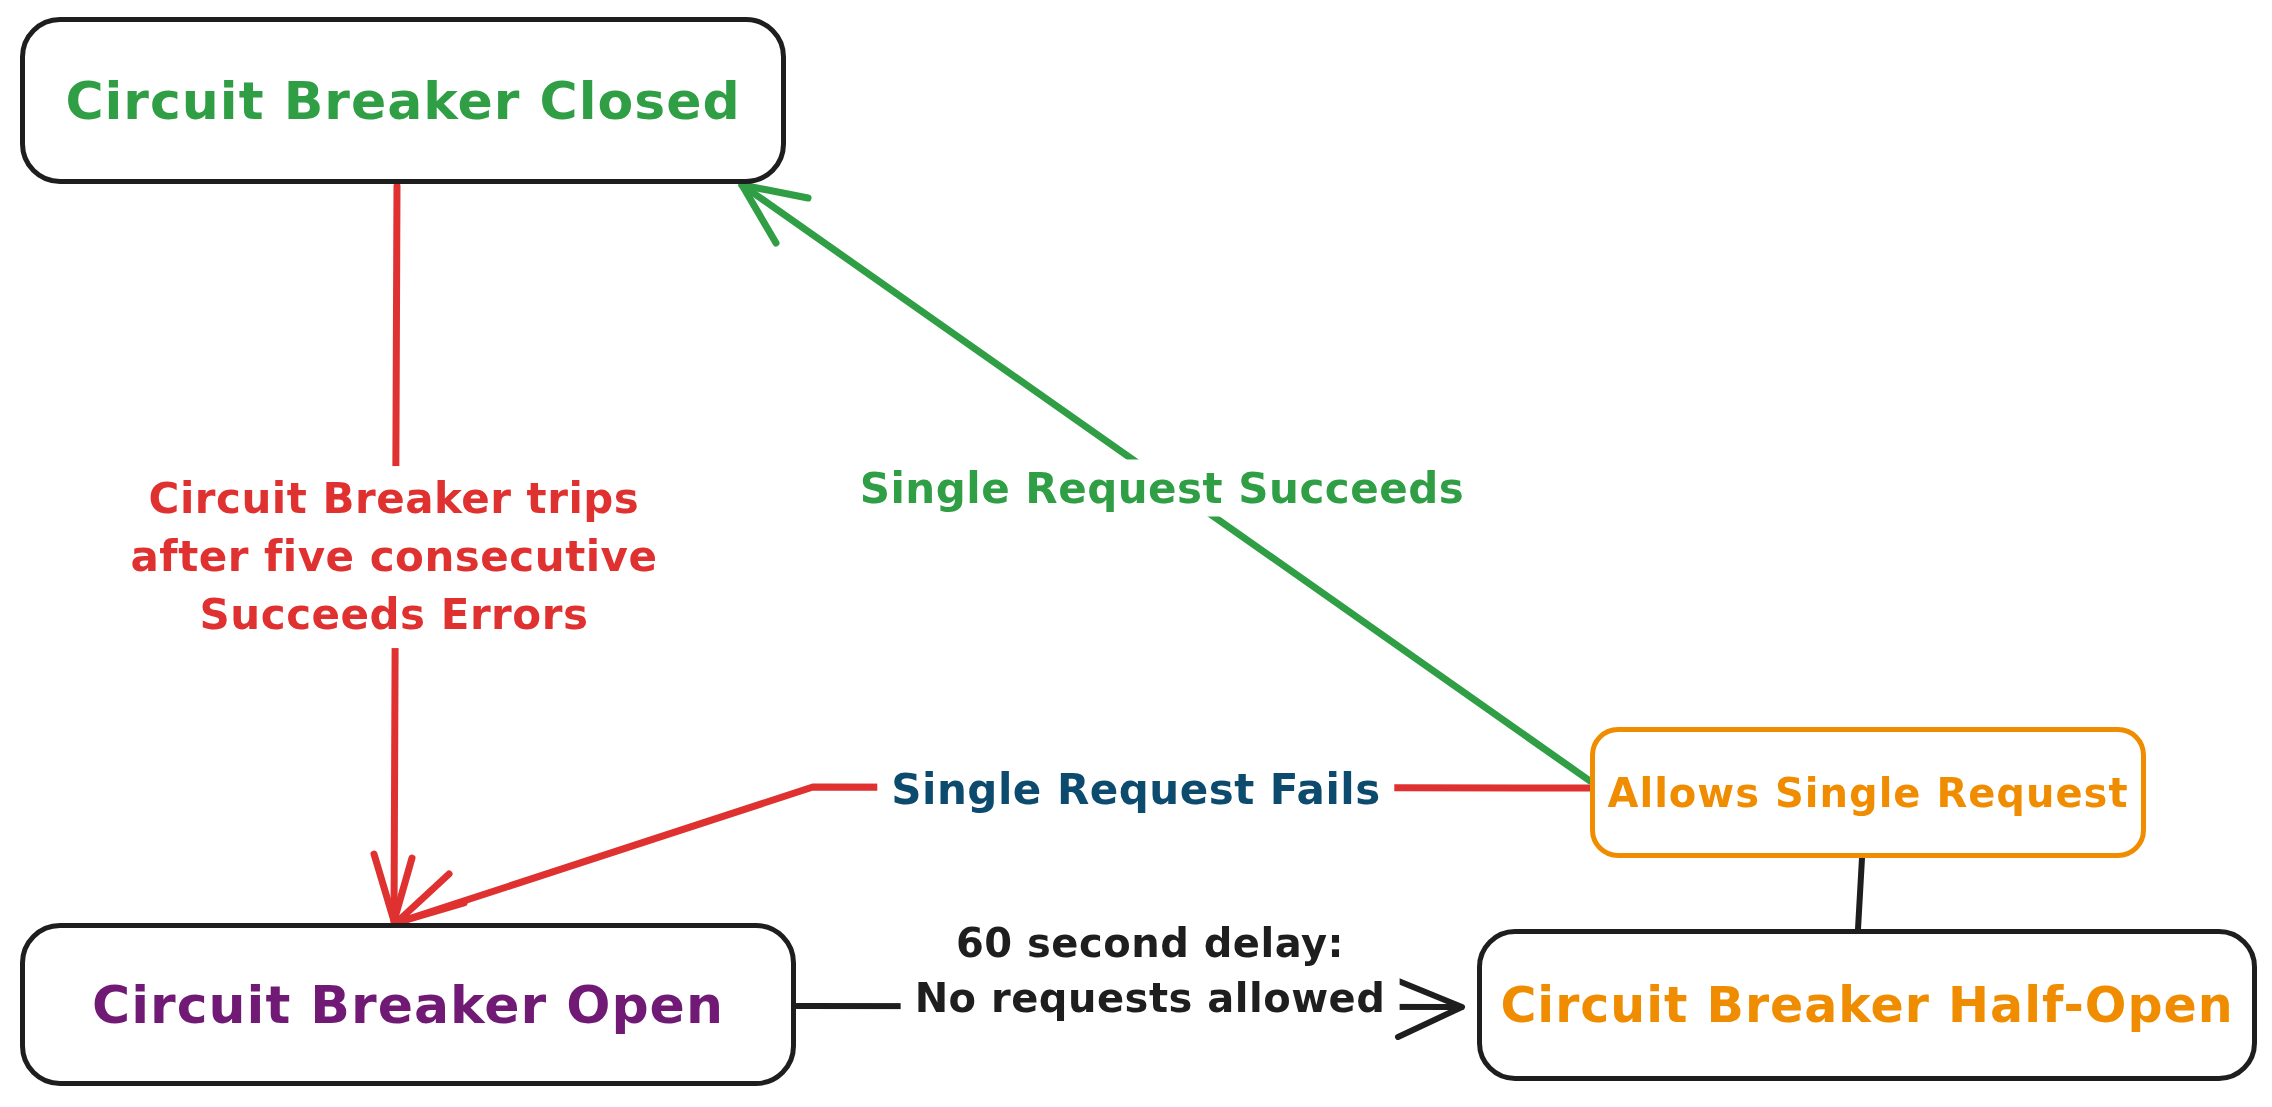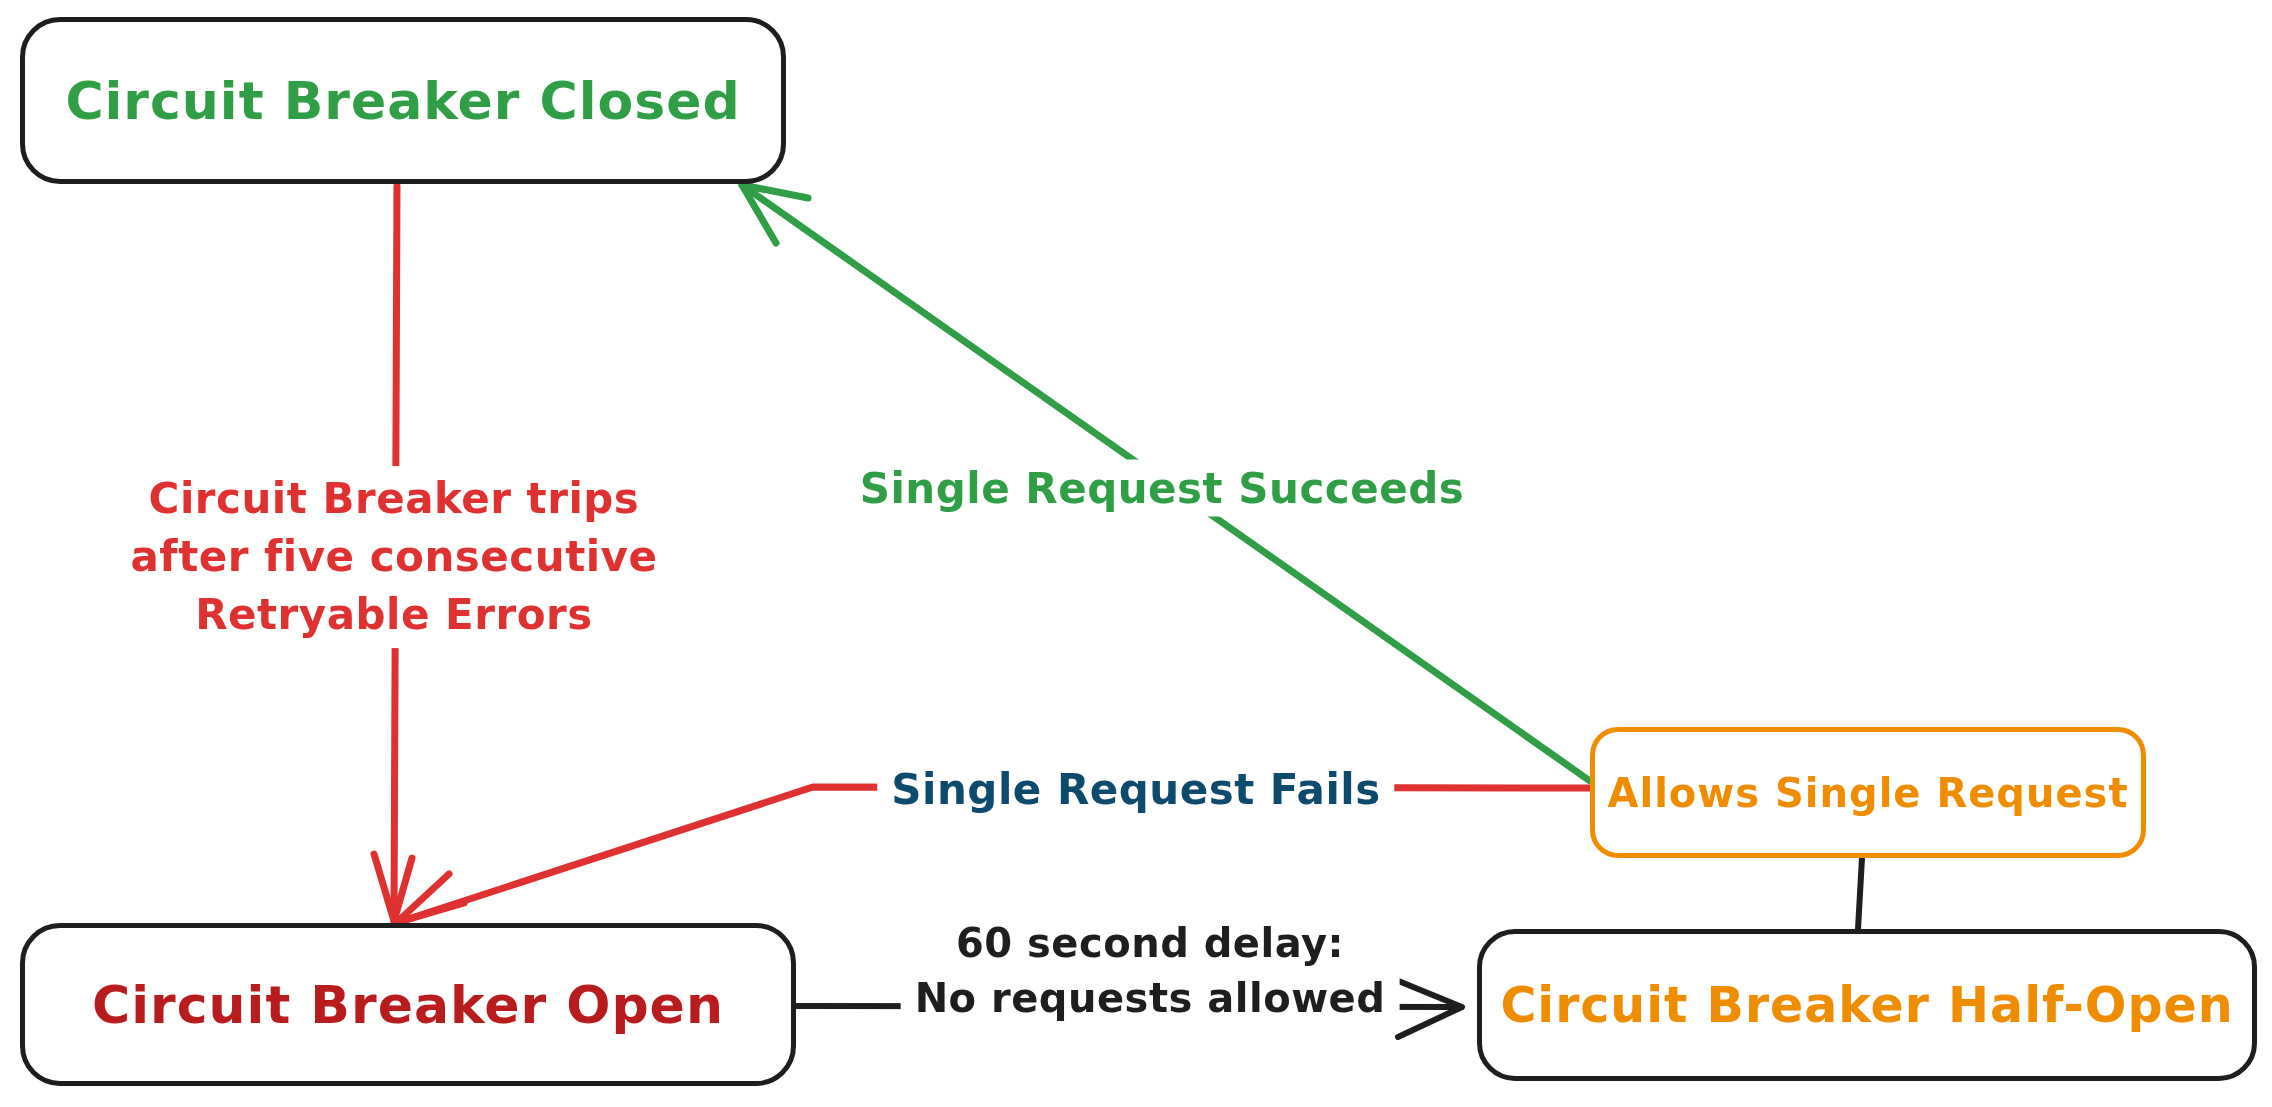--- a/index.html
+++ b/index.html
@@ -37,21 +37,21 @@
   }
   .node-closed {
     left: 20px; top: 17px; width: 766px; height: 167px;
     border: 5px solid #1e1e1e; border-radius: 40px; justify-content: center;
   }
   .node-closed .node-label { color: #2f9e44; font-size: 52px; }
   .node-open {
     left: 20px; top: 923px; width: 776px; height: 163px;
     border: 5px solid #1e1e1e; border-radius: 40px;
   }
-  .node-open .node-label { color: #b91c1c; font-size: 52px; }
+  .node-open .node-label { color: #701a75; font-size: 52px; }
   .node-half-open {
     left: 1477px; top: 929px; width: 780px; height: 152px;
     border: 5px solid #1e1e1e; border-radius: 38px; text-align: right;
   }
   .node-half-open .node-label { color: #f08c00; font-size: 49px; }
   .node-allows {
     left: 1590px; top: 727px; width: 556px; height: 131px;
     border: 5px solid #f08c00; border-radius: 28px; text-align: center;
   }
   .node-allows .node-label { color: #f08c00; font-size: 40px; }
@@ -119,21 +119,21 @@
     <span class="node-label">Circuit Breaker Half-Open</span>
   </div>
 
   <div class="node node-allows">
     <span class="node-label">Allows Single Request</span>
   </div>
 
   <div class="edge-label label-trip">
     <span class="lbl-line">Circuit Breaker trips</span>
     <span class="lbl-line">after five consecutive</span>
-    <span class="lbl-line">Retryable Errors</span>
+    <span class="lbl-line">Succeeds Errors</span>
   </div>
 
   <div class="edge-label label-succeed">Single Request Succeeds</div>
 
   <div class="edge-label label-fail">Single Request Fails</div>
 
   <div class="edge-label label-delay">
     <span class="lbl-line">60 second delay:</span>
     <span class="lbl-line">No requests allowed</span>
   </div>

